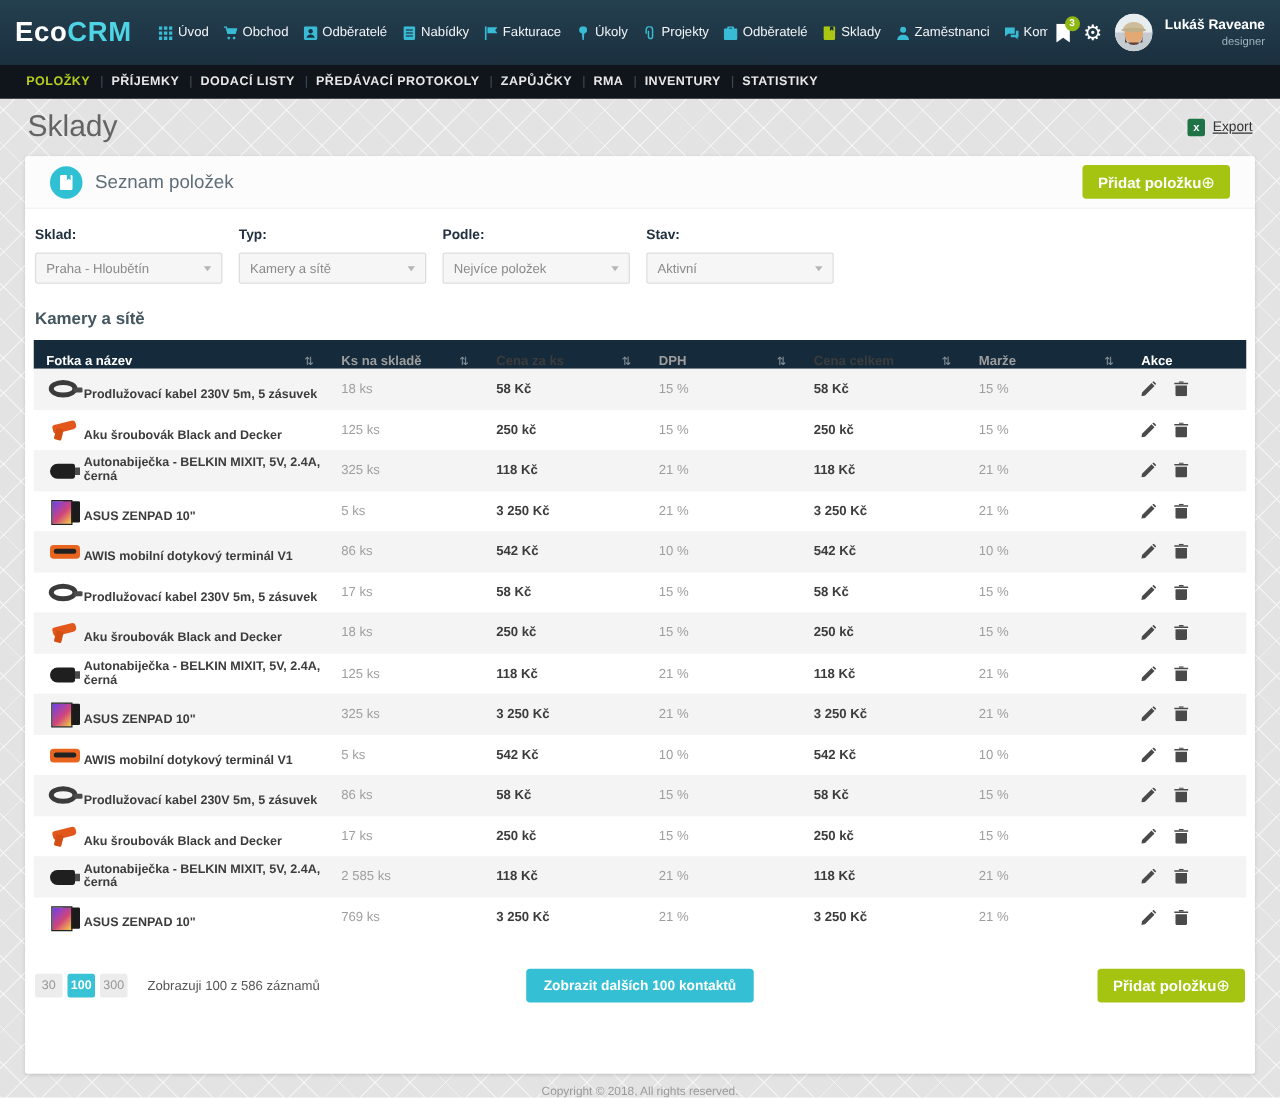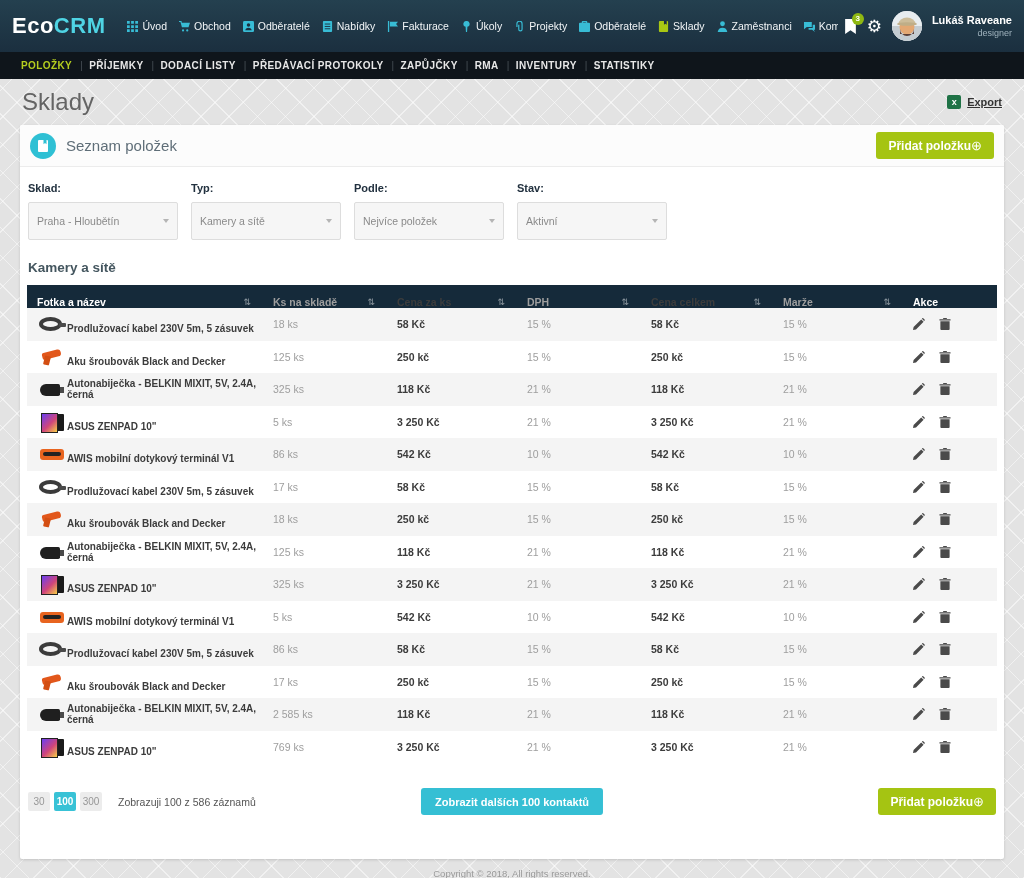--- a/index.html
+++ b/index.html
@@ -39,39 +39,39 @@
     text-decoration:none; cursor:pointer; padding:0 7px; position:relative; }
   .subnav-item:first-child { color:#b5ce1f; }
   .subnav-item:not(:last-of-type)::after { content:"|"; color:#474f56; font-weight:normal;
     position:relative; left:8px; }
   
   .page-head { height:46px; display:flex; align-items:center; justify-content:space-between; padding:0 22px; }
   .page-title { font-size:24px; font-weight:400; color:#646464; }
   .export { display:flex; align-items:center; gap:6px; cursor:pointer; text-decoration:none; }
   .xls { width:14px; height:14px; background:#1f7246; border-radius:2px; color:#fff;
     font-size:9px; font-weight:bold; display:flex; align-items:center; justify-content:center; }
-  .export-label { font-size:11px; font-weight:bold; color:#333; text-decoration:underline; }
+  .export-label { font-size:11px; font-weight:normal; color:#333; text-decoration:underline; }
   
   .card { margin:0 20px; background:#fff; height:734px; border-radius:2px;
     box-shadow:0 1px 3px rgba(0,0,0,.15); display:flex; flex-direction:column; }
   .panel-head { height:42px; background:#fcfcfc; border-bottom:1px solid #ececec;
-    display:flex; align-items:center; padding:0 10px; border-radius:2px 2px 0 0; }
+    display:flex; align-items:center; padding:0 20px; border-radius:2px 2px 0 0; }
   .circle-ico { width:26px; height:26px; border-radius:50%; background:#2fc0d4;
     display:flex; align-items:center; justify-content:center; margin-right:10px; }
   .circle-ico svg { width:12px; height:12px; fill:#fff; }
   .panel-title { font-size:15px; color:#5f6e78; flex:1; }
   .btn-green { background:#a5c412; border:none; color:#fff; font-family:inherit;
     font-size:12px; font-weight:bold; height:27px; padding:0 12px; border-radius:3px;
     display:flex; align-items:center; gap:0; cursor:pointer; }
   .btn-green .plus { font-size:13px; font-weight:normal; }
   
   .filters { display:flex; padding:15px 8px 6px 8px; }
   .filter { width:150px; margin-right:13px; }
   .filter label { display:block; font-size:11px; font-weight:bold; color:#22313f; margin-bottom:8px; }
-  .select { height:38px; background:#f6f6f6; border:1px solid #ddd; border-radius:2px;
+  .select { height:25px; background:#f6f6f6; border:1px solid #ddd; border-radius:2px;
     display:flex; align-items:center; justify-content:space-between; padding:0 8px;
     font-size:10.5px; color:#8a8a8a; cursor:pointer; }
   .chev { width:0; height:0; border-left:3.5px solid transparent; border-right:3.5px solid transparent;
     border-top:4px solid #b5b5b5; }
   .section-title { font-size:13.5px; color:#44565f; margin:14px 8px 10px 8px; }
   
   .table { margin:0 7px; }
   .thead { display:flex; align-items:flex-end; background:#152a3a; height:23px; }
   .th { display:flex; align-items:center; justify-content:space-between; color:#fff;
     font-size:10.5px; font-weight:bold; padding:0 12px 0 10px; }

